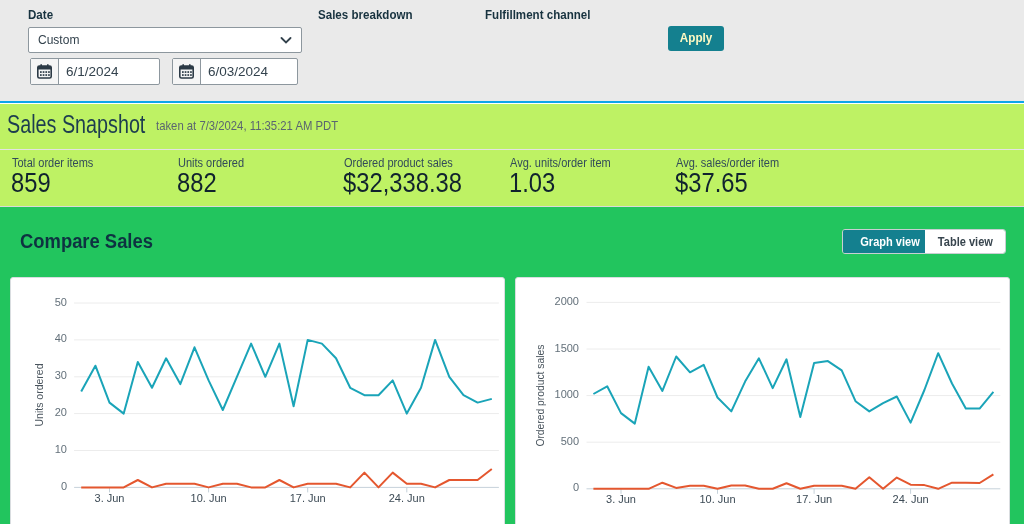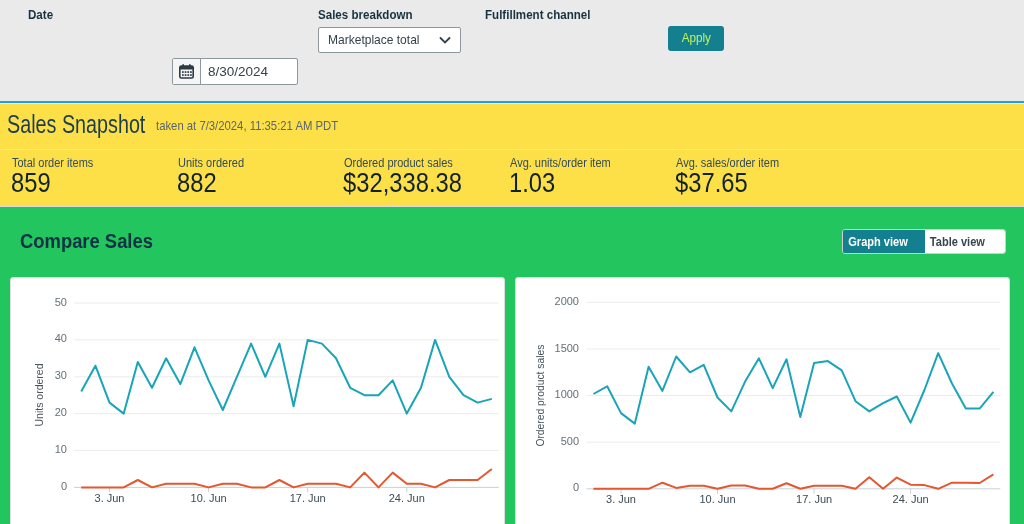--- a/index.html
+++ b/index.html
@@ -4,38 +4,64 @@
 *{margin:0;padding:0;box-sizing:border-box}
 body{width:1024px;height:524px;overflow:hidden;font-family:"Liberation Sans",sans-serif;background:#fff;position:relative}
 .filterbar{position:absolute;left:0;top:0;width:1024px;height:103px;background:#eaeaea;border-bottom:2px solid #0ea5e9}
 .flabel{position:absolute;font-size:13px;font-weight:bold;color:#17323f;white-space:nowrap;transform:scaleX(0.89);transform-origin:0 0}
 .sel{position:absolute;height:26px;background:#fff;border:1px solid #8d979e;border-radius:2px;font-size:13.5px;color:#33424d;line-height:24px;padding-left:9px;white-space:nowrap}
 .sel span{display:inline-block;transform:scaleX(0.89);transform-origin:0 50%}
 .sel svg{position:absolute;right:9px;top:9px}
 .dinput{position:absolute;height:27px;background:#fff;border:1px solid #8d979e;border-radius:2px;display:flex}
 .daddon{width:28px;background:#f5f5f5;border-right:1px solid #8d979e;display:flex;align-items:center;justify-content:center}
 .dtext{font-size:13.5px;color:#33424d;line-height:25px;padding-left:7px}
-.btn{position:absolute;background:#14808f;color:#bef264;font-weight:normal;font-size:13px;border-radius:3px;text-align:center}
-.snapwrap{position:absolute;left:0;top:104px;width:1024px;height:103px;background:#fde047;border-bottom:1px solid #dadada}
+.btn{position:absolute;background:#14808f;color:#fef9c3;font-weight:bold;font-size:13px;border-radius:3px;text-align:center}
+.snapwrap{position:absolute;left:0;top:104px;width:1024px;height:103px;background:#bef264;border-bottom:1px solid #dadada}
 .snaptitle{position:absolute;left:7px;top:6px;font-size:25px;color:#1d3d4f;transform:scaleX(0.79);transform-origin:0 0;white-space:nowrap}
 .takenat{position:absolute;left:156px;top:14px;font-size:13px;color:#5a6570;transform:scaleX(0.87);transform-origin:0 0;white-space:nowrap}
 .snapline{position:absolute;left:0;top:45px;width:1024px;border-top:1px solid #e3e3e3}
 .statlabel{position:absolute;top:52px;font-size:12.5px;color:#324a59;transform:scaleX(0.88);transform-origin:0 0;white-space:nowrap}
 .statval{position:absolute;top:64px;font-size:27px;color:#10222e;transform:scaleX(0.88);transform-origin:0 0;white-space:nowrap}
 .compare{position:absolute;left:0;top:207px;width:1024px;height:317px;background:#22c55e}
 .ctitle{position:absolute;left:20px;top:23px;font-size:20px;font-weight:bold;color:#0e3241;transform:scaleX(0.92);transform-origin:0 0;white-space:nowrap}
 .seg{position:absolute;left:842px;top:22px;height:25px;display:flex;border:1px solid #c9cfd2;border-radius:3px;overflow:hidden}
-.segA{width:82px;background:#14808f;color:#fff;font-weight:bold;font-size:13px;line-height:23px;text-align:left}
+.segA{width:82px;background:#14808f;color:#fff;font-weight:bold;font-size:13px;line-height:23px;text-align:right}
 .seg span{display:inline-block;transform:scaleX(0.85)}
-.segB{width:80px;background:#fff;color:#38454e;font-weight:bold;font-size:13px;line-height:23px;text-align:left}
+.segB{width:80px;background:#fff;color:#38454e;font-weight:bold;font-size:13px;line-height:23px;text-align:center}
 .card{position:absolute;top:70px;width:495px;height:260px;background:#fff;border:1px solid #d9dde0;border-radius:3px}
 </style></head>
 <body>
 <div class="filterbar">
   <div class="flabel" style="left:28px;top:7px">Date</div>
+  <div class="sel" style="left:28px;top:27px;width:274px"><span>Custom</span><svg width="12" height="7" viewBox="0 0 12 7">
+        <path d="M1.5 1 L6 5.5 L10.5 1" fill="none" stroke="#32414c" stroke-width="1.8" stroke-linecap="round"></path>
+      </svg></div>
+  <div class="dinput" style="left:30px;top:58px;width:130px">
+      <div class="daddon">
+        <svg width="17" height="17" viewBox="0 0 17 17">
+          <g fill="none" stroke="#2c3a46" stroke-width="1.6">
+            <rect x="1.8" y="3" width="13.4" height="12" rx="1.6"></rect>
+            <line x1="5.2" y1="1.2" x2="5.2" y2="3.4"></line>
+            <line x1="11.8" y1="1.2" x2="11.8" y2="3.4"></line>
+          </g>
+          <rect x="1.8" y="3" width="13.4" height="3.6" rx="1.2" fill="#2c3a46"></rect>
+          <g fill="#2c3a46">
+            <rect x="4" y="8.2" width="1.7" height="1.7"></rect>
+            <rect x="6.7" y="8.2" width="1.7" height="1.7"></rect>
+            <rect x="9.4" y="8.2" width="1.7" height="1.7"></rect>
+            <rect x="12.1" y="8.2" width="1.7" height="1.7"></rect>
+            <rect x="4" y="11.2" width="1.7" height="1.7"></rect>
+            <rect x="6.7" y="11.2" width="1.7" height="1.7"></rect>
+            <rect x="9.4" y="11.2" width="1.7" height="1.7"></rect>
+            <rect x="12.1" y="11.2" width="1.7" height="1.7"></rect>
+          </g>
+        </svg>
+      </div>
+      <div class="dtext">6/1/2024</div>
+    </div>
   <div class="dinput" style="left:172px;top:58px;width:126px">
       <div class="daddon">
         <svg width="17" height="17" viewBox="0 0 17 17">
           <g fill="none" stroke="#2c3a46" stroke-width="1.6">
             <rect x="1.8" y="3" width="13.4" height="12" rx="1.6"></rect>
             <line x1="5.2" y1="1.2" x2="5.2" y2="3.4"></line>
             <line x1="11.8" y1="1.2" x2="11.8" y2="3.4"></line>
           </g>
           <rect x="1.8" y="3" width="13.4" height="3.6" rx="1.2" fill="#2c3a46"></rect>
           <g fill="#2c3a46">
@@ -43,26 +69,23 @@
             <rect x="6.7" y="8.2" width="1.7" height="1.7"></rect>
             <rect x="9.4" y="8.2" width="1.7" height="1.7"></rect>
             <rect x="12.1" y="8.2" width="1.7" height="1.7"></rect>
             <rect x="4" y="11.2" width="1.7" height="1.7"></rect>
             <rect x="6.7" y="11.2" width="1.7" height="1.7"></rect>
             <rect x="9.4" y="11.2" width="1.7" height="1.7"></rect>
             <rect x="12.1" y="11.2" width="1.7" height="1.7"></rect>
           </g>
         </svg>
       </div>
-      <div class="dtext">8/30/2024</div>
+      <div class="dtext">6/03/2024</div>
     </div>
   <div class="flabel" style="left:318px;top:7px">Sales breakdown</div>
-  <div class="sel" style="left:318px;top:27px;width:143px"><span>Marketplace total</span><svg width="12" height="7" viewBox="0 0 12 7">
-        <path d="M1.5 1 L6 5.5 L10.5 1" fill="none" stroke="#32414c" stroke-width="1.8" stroke-linecap="round"></path>
-      </svg></div>
   <div class="flabel" style="left:485px;top:7px">Fulfillment channel</div>
   <div class="btn" style="left:668px;top:26px;width:56px;height:25px;line-height:24px"><span style="display:inline-block;transform:scaleX(0.9)">Apply</span></div>
 </div>
 <div class="snapwrap">
   <div class="snaptitle">Sales Snapshot</div>
   <div class="takenat">taken at 7/3/2024, 11:35:21 AM PDT</div>
   <div class="snapline"></div>
   <div class="statlabel" style="left:12px">Total order items</div>
   <div class="statval" style="left:11px">859</div>
   <div class="statlabel" style="left:178px">Units ordered</div>

